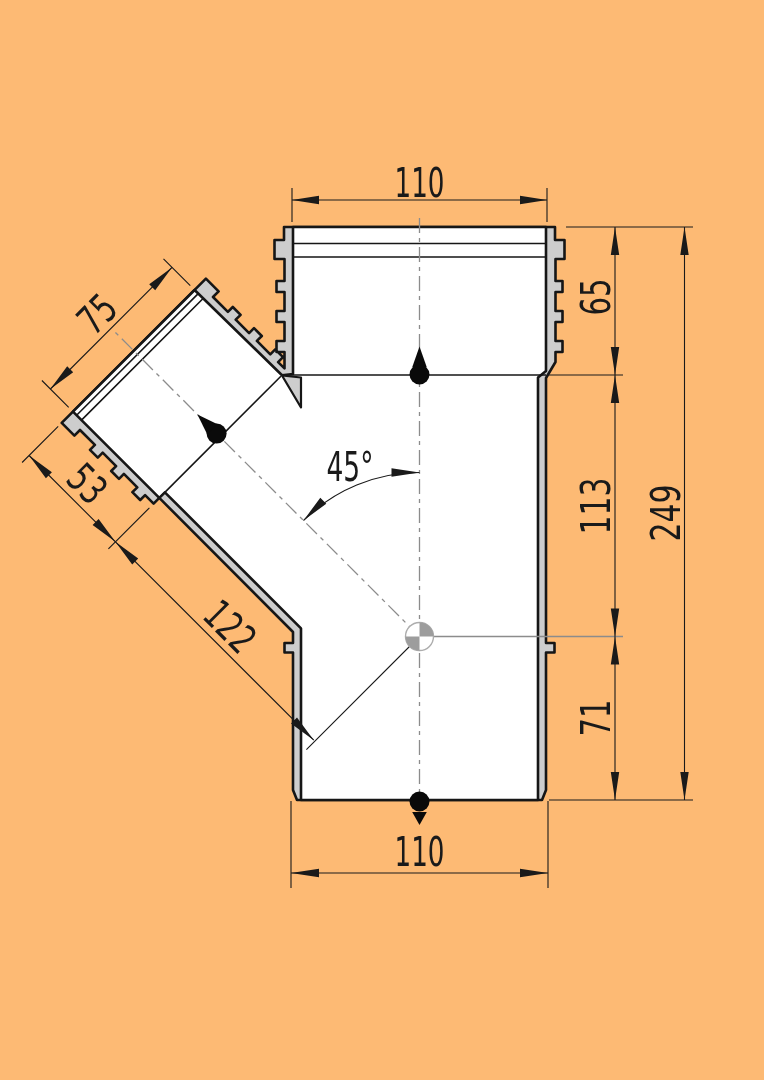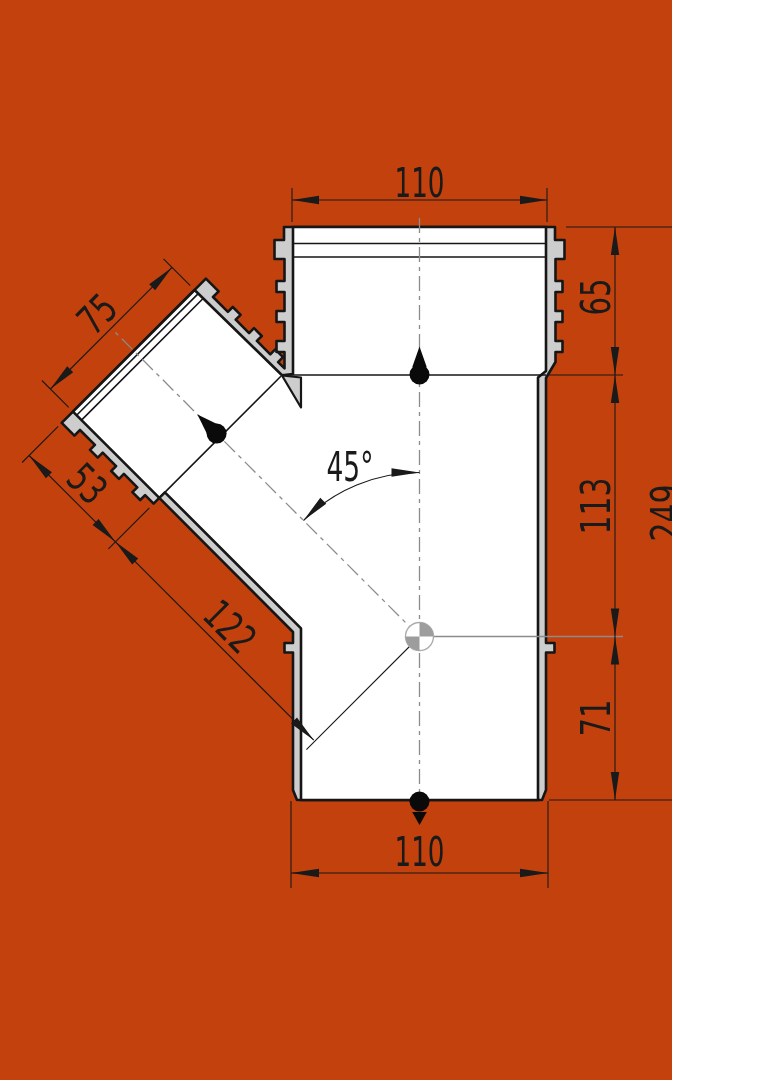--- a/index.html
+++ b/index.html
@@ -1,16 +1,16 @@
 <!DOCTYPE html>
 <html><head>
 <meta charset="utf-8">
 <style>
   html,body{margin:0;padding:0;background:#ffffff;}
-  .canvas{position:relative;width:672px;height:1080px;background:#c2410c;overflow:hidden;
+  .canvas{position:relative;width:764px;height:1080px;background:#fdba74;overflow:hidden;
           font-family:"DejaVu Sans", sans-serif;}
   svg{display:block;}
   .dim-text{font-family:"DejaVu Sans", sans-serif;font-size:40px;fill:#1a1a1a;}
   .body-wall{fill:#cdcdcd;stroke:#161616;stroke-width:2.6;stroke-linejoin:round;}
   .bore{fill:#ffffff;stroke:#161616;stroke-width:2.6;stroke-linejoin:round;}
   .detail{stroke:#161616;stroke-width:1.6;fill:none;}
   .thin{stroke:#1a1a1a;stroke-width:1.1;fill:none;}
   .cline{stroke:#8c8c8c;stroke-width:1.3;fill:none;stroke-dasharray:15 5 4 5;}
   .cline-solid{stroke:#8c8c8c;stroke-width:1.3;fill:none;}
   .arrows{fill:#1a1a1a;stroke:none;}

